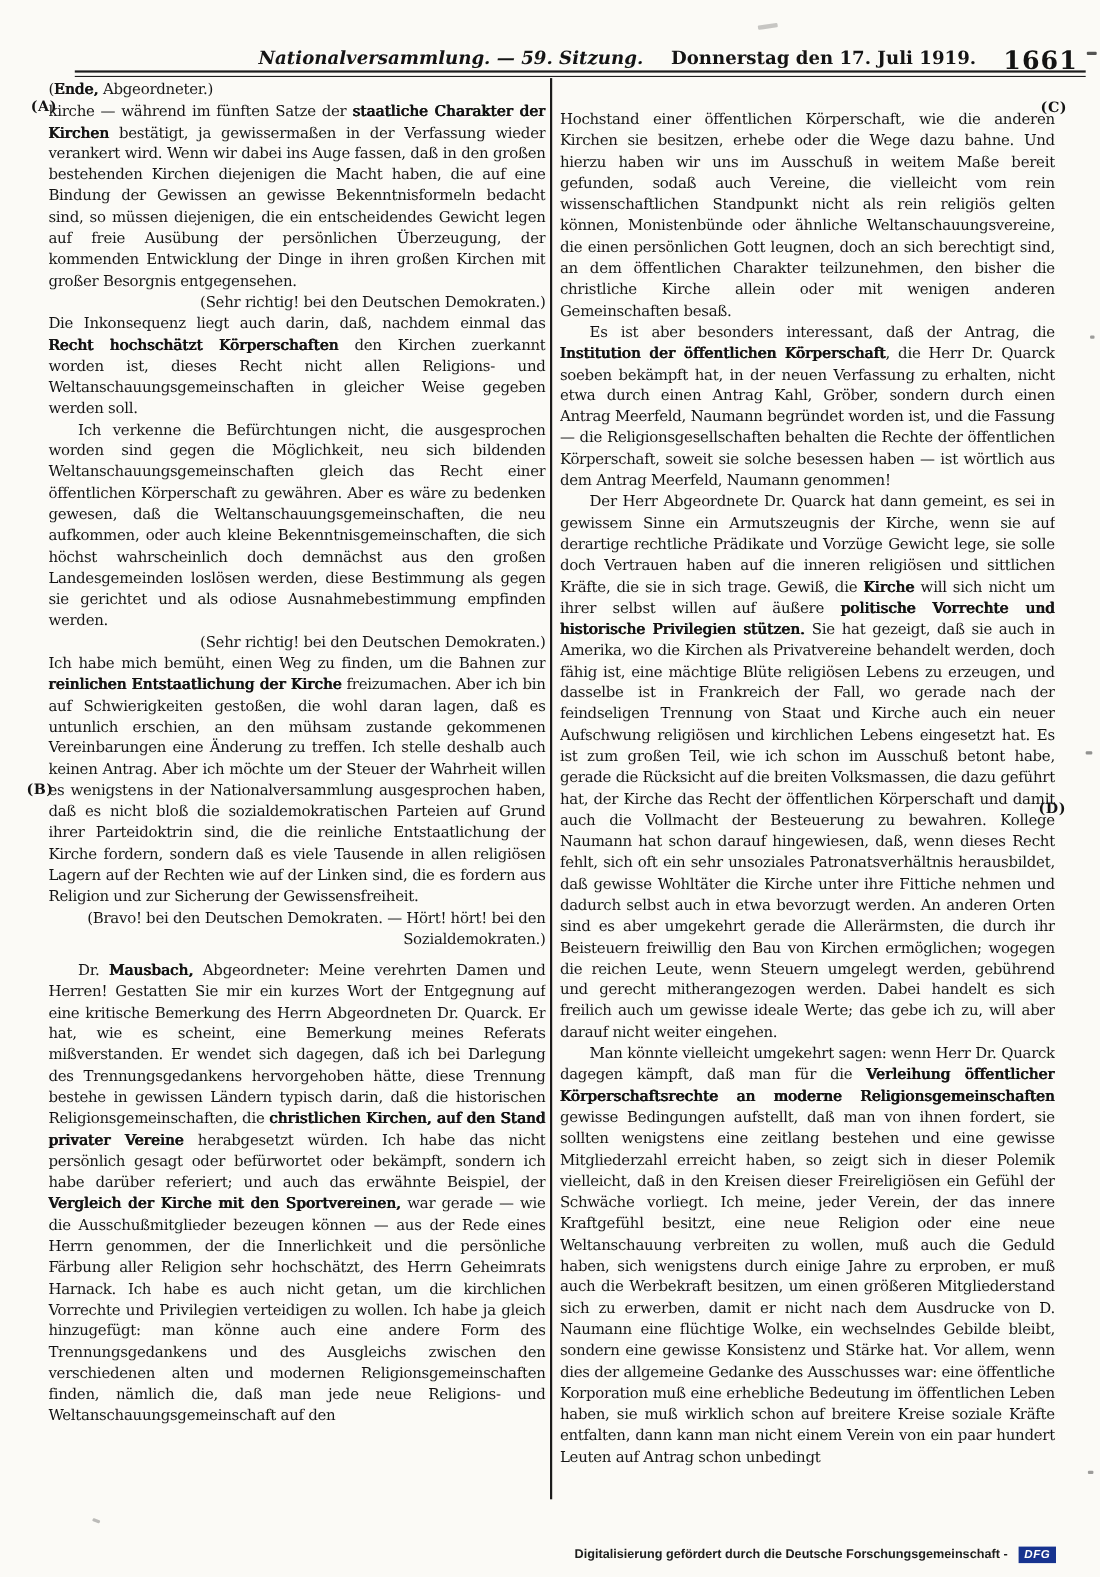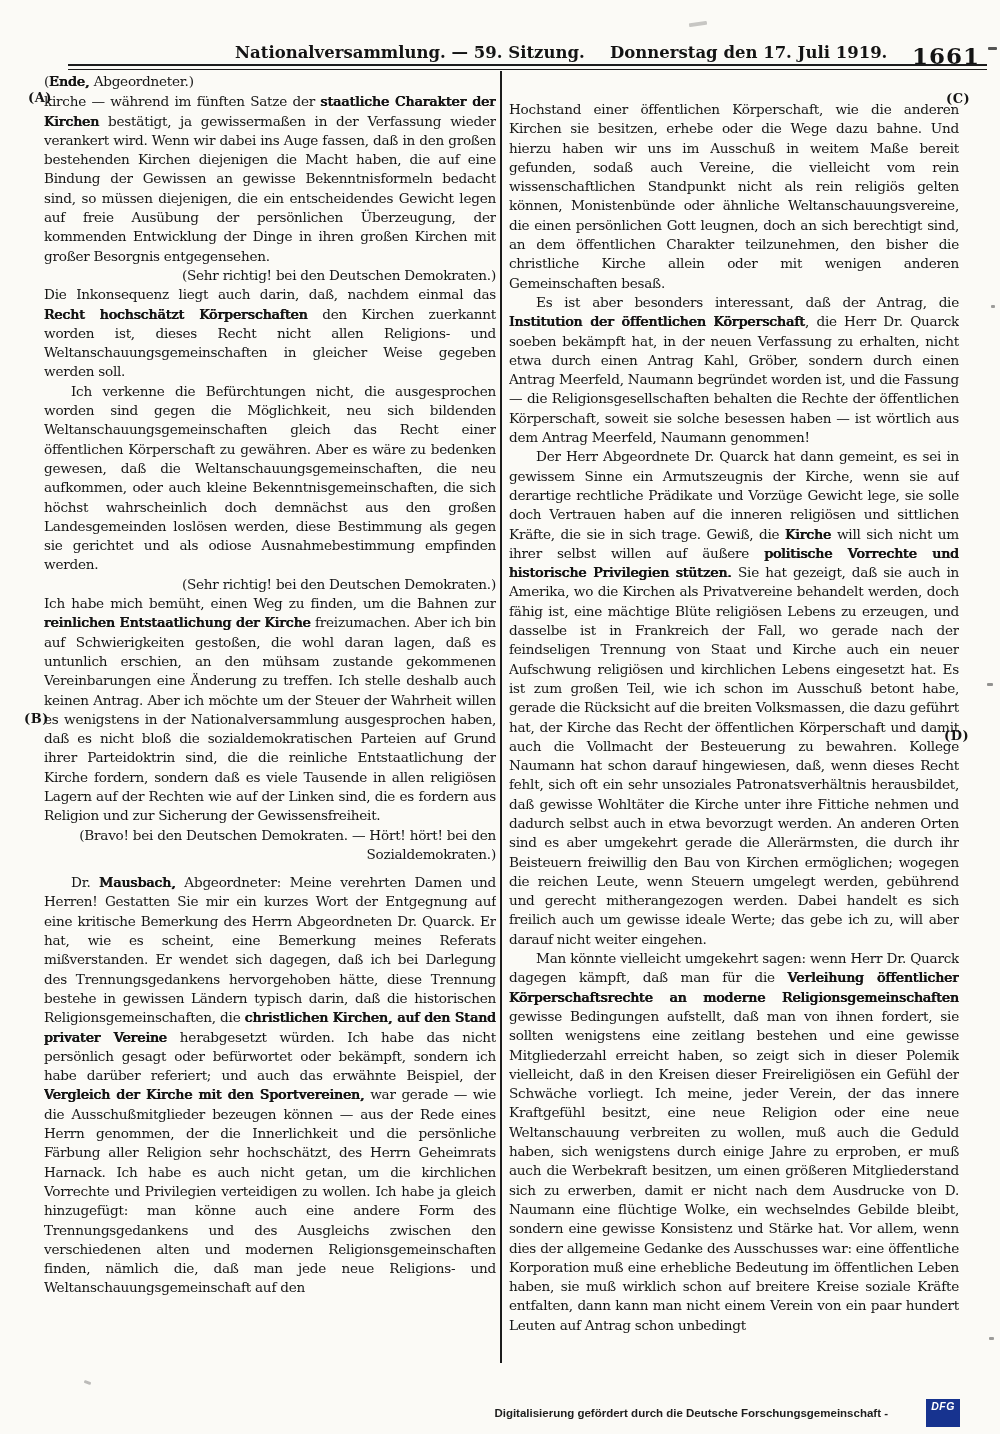--- a/index.html
+++ b/index.html
@@ -9,21 +9,21 @@
     background:#fbfaf6;
     font-family:"DejaVu Serif", serif;
     color:#141414;
     overflow:hidden;
   }
   
   .running-head {
     position:absolute; top:43px; left:70px; right:14px;
     font-weight:bold; font-size:16.5px; white-space:nowrap;
   }
-  .head-title { position:absolute; left:165px; top:0; }
+  .head-title { position:absolute; left:165px; top:0;font-style:italic; }
   .head-date  { position:absolute; left:540px; top:0; }
   .head-page  { position:absolute; right:6px; top:-1px; font-size:23px; letter-spacing:1px; }
   .head-rule {
     position:absolute; top:64px; left:68px; right:13px; height:6px;
     border-top:2.5px solid #1c1c1c; border-bottom:1.5px solid #1c1c1c;
   }
   
   .col-divider {
     position:absolute; left:500px; top:71px; width:2px; height:1292px;
     background:#1c1c1c;
@@ -51,25 +51,25 @@
   .m-c { left:946px; top:91px;  }
   .m-d { left:944px; top:728px; }
   
   .footer {
     position:absolute; right:40px; bottom:13px; height:16px;
     display:flex; align-items:center; gap:10px;
     font-family:"Liberation Sans", sans-serif;
     font-size:11.5px; font-weight:bold; color:#1d1d1d;
   }
   .dfg-logo {
-    display:inline-block; width:34px; height:28px;
+    display:inline-block; width:34px; height:15px;
     background:#17338f; color:#ffffff;
     font-family:"Liberation Sans", sans-serif;
     font-style:italic; font-weight:bold; font-size:10.5px;
-    text-align:center; line-height:15px; letter-spacing:0.5px;margin-left:28px;
+    text-align:center; line-height:15px; letter-spacing:0.5px;
   }
   
   .artifact { position:absolute; background:#2a2a2a; border-radius:1px; }
   .art-1 { left:689px; top:22px;  width:18px; height:4px; opacity:.25; transform:rotate(-8deg); }
   .art-2 { left:988px; top:47px;  width:9px;  height:3px; opacity:.8; }
   .art-3 { left:991px; top:305px; width:4px;  height:3px; opacity:.45; }
   .art-4 { left:987px; top:683px; width:6px;  height:3px; opacity:.5; }
   .art-5 { left:84px;  top:1381px; width:7px; height:3px; opacity:.3; transform:rotate(20deg); }
   .art-6 { left:989px; top:1337px; width:5px; height:3px; opacity:.45; }
 </style>

